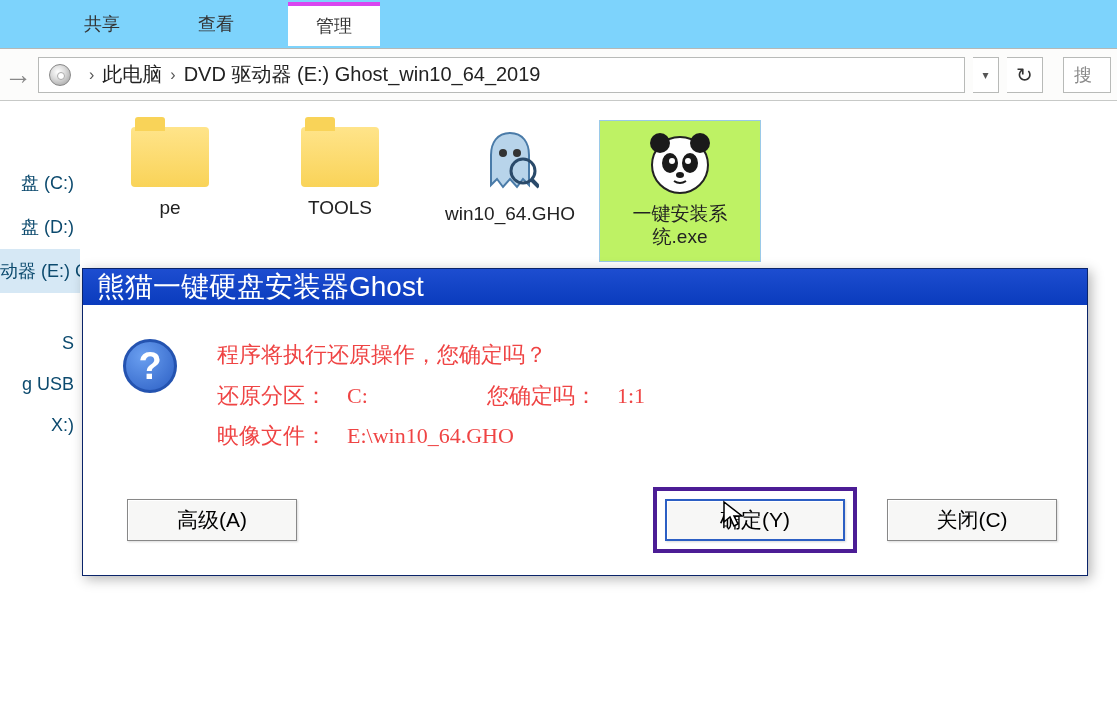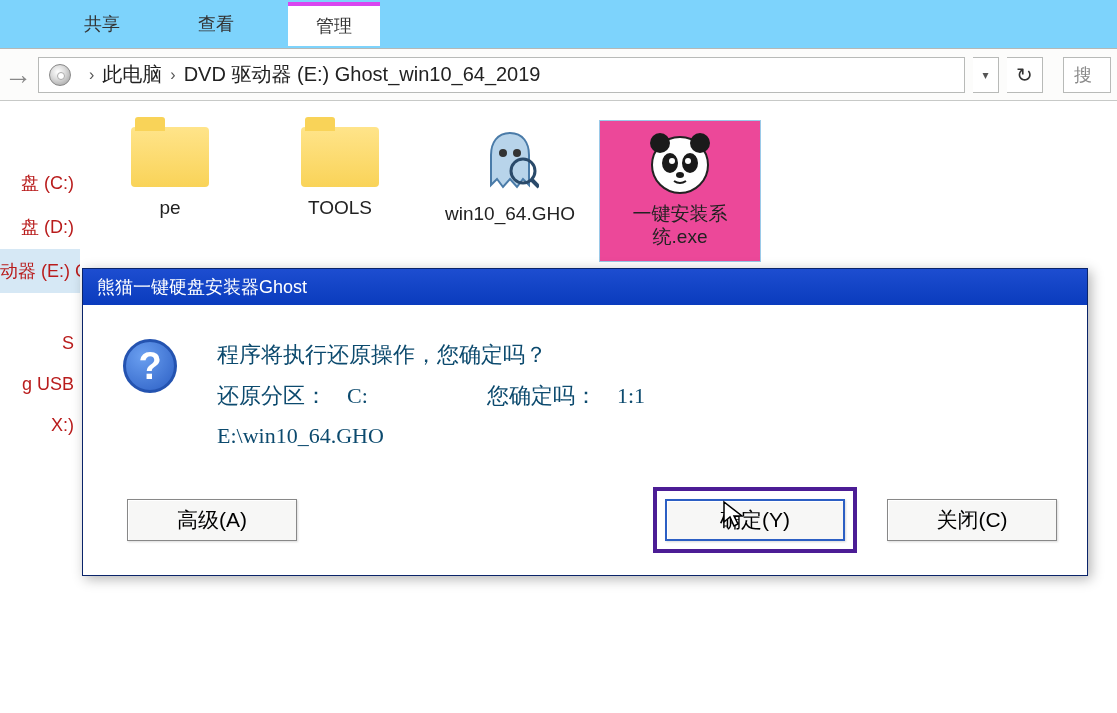--- a/index.html
+++ b/index.html
@@ -132,21 +132,21 @@
     
     .content-wrap {
       display: flex;
       height: calc(100% - 100px);
     }
     .sidebar {
       width: 80px;
       background: #fff;
       padding-top: 60px;
       font-size: 18px;
-      color: #b91c1c;
+      color: #0c4a6e;
     }
     .sidebar-item {
       padding: 10px 6px 10px 0;
       text-align: right;
       white-space: nowrap;
     }
     .sidebar-item.selected {
       background: #d6e8f5;
     }
     .file-area {
@@ -165,21 +165,21 @@
       flex-direction: column;
       align-items: center;
       justify-content: flex-start;
       padding-top: 6px;
       font-size: 19px;
       color: #222;
       text-align: center;
       position: relative;
     }
     .file-item.selected {
-      background: #ec4899;
+      background: #bef264;
       outline: 1px solid #9ac9e8;
     }
     .file-icon-folder {
       width: 78px;
       height: 60px;
       margin-bottom: 10px;
       background: linear-gradient(#ffe48a, #f9d358);
       border-radius: 4px;
       position: relative;
     }
@@ -220,21 +220,21 @@
       left: 82px;
       top: 268px;
       width: 1006px;
       background: #fff;
       border: 1px solid #0a246a;
       box-shadow: 3px 3px 12px rgba(0,0,0,0.3);
     }
     .dialog-title {
       background: linear-gradient(#1d4dd0, #0a3bbd);
       color: #fff;
-      font-size: 18px;
+      font-size: 28px;
       padding: 6px 14px;
       height: 36px;
       display: flex;
       align-items: center;
     }
     .dialog-body {
       padding: 30px 30px 20px 40px;
       display: flex;
       align-items: flex-start;
       gap: 40px;
@@ -249,21 +249,21 @@
       align-items: center;
       justify-content: center;
       color: #fff;
       font-size: 38px;
       font-weight: bold;
       flex-shrink: 0;
       margin-top: 4px;
     }
     .dialog-text {
       font-size: 22px;
-      color: #0c4a6e;
+      color: #ef4444;
       line-height: 1.85;
       font-family: "SimSun", serif;
     }
     .dialog-text .row {
       display: flex;
     }
     .dialog-text .label1 {
       min-width: 130px;
     }
     .dialog-text .val1 {
@@ -404,20 +404,21 @@
     <div class="question-icon">?</div>
     <div class="dialog-text">
       <div>程序将执行还原操作，您确定吗？</div>
       <div class="row">
         <span class="label1">还原分区：</span>
         <span class="val1">C:</span>
         <span class="label2">您确定吗：</span>
         <span>1:1</span>
       </div>
       <div class="row">
+        <span class="label1">映像文件：</span>
         <span>E:\win10_64.GHO</span>
       </div>
     </div>
   </div>
   <div class="dialog-buttons">
     <div class="dlg-btn">高级(A)</div>
     <div class="btn-right-group">
       <div class="ok-highlight">
         <div class="dlg-btn">确定(Y)</div>
       </div>

